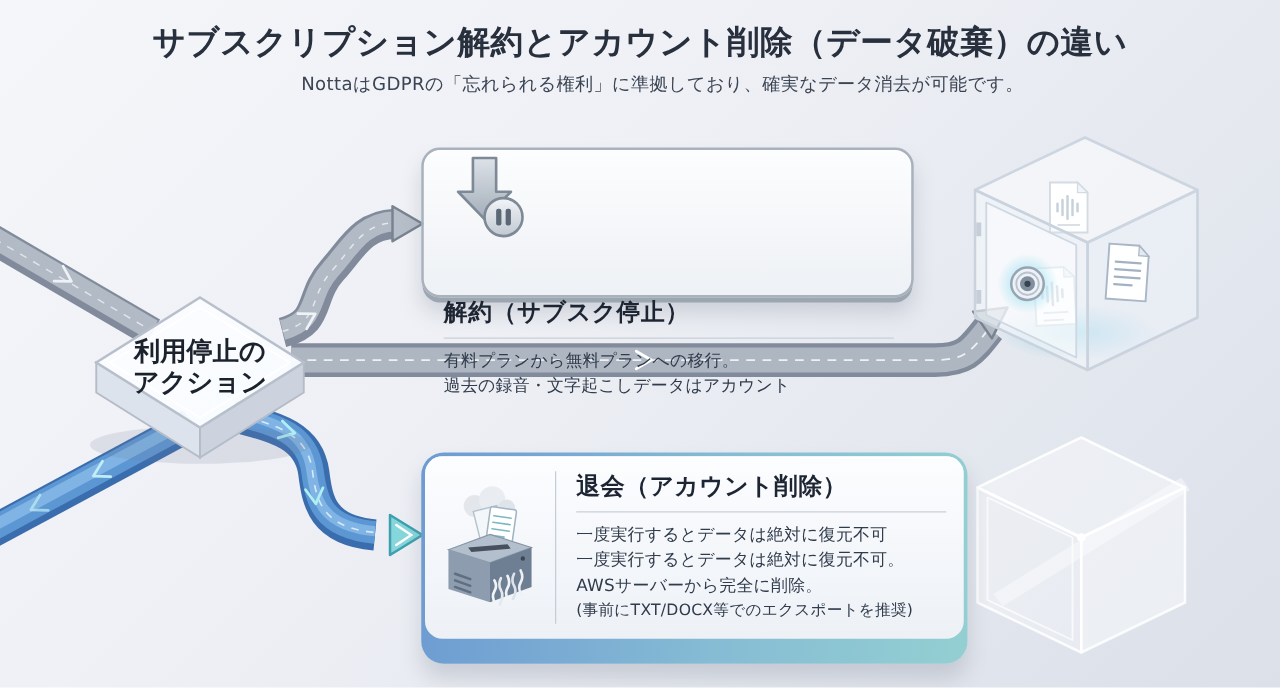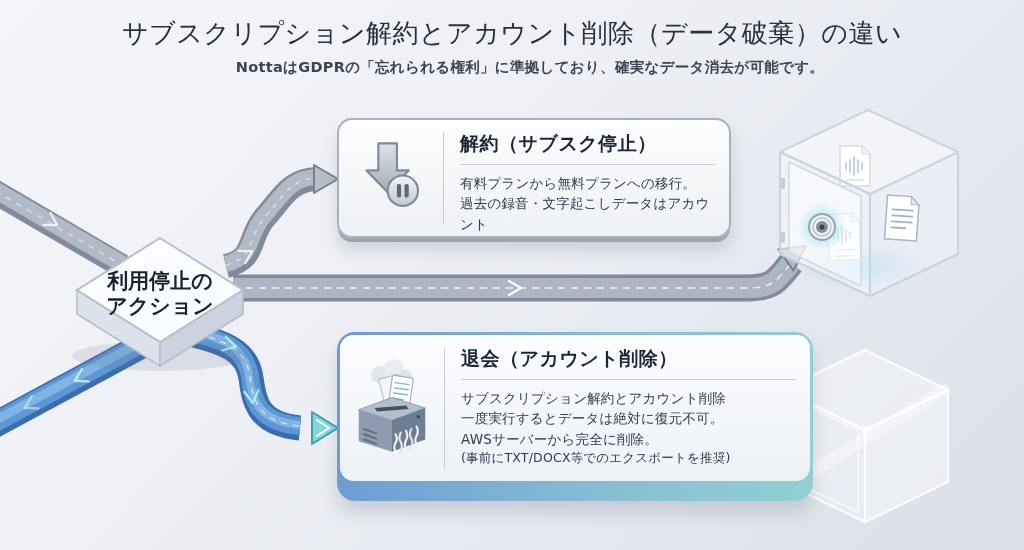--- a/index.html
+++ b/index.html
@@ -3,37 +3,38 @@
 <meta charset="utf-8">
 <style>
   html,body{margin:0;padding:0;}
   body{
     width:1024px;height:550px;overflow:hidden;position:relative;
     font-family:"DejaVu Sans",sans-serif;
     background:linear-gradient(135deg,#f4f6fa 0%,#eef0f5 40%,#dbe0e9 100%);
   }
   .hdr{position:absolute;left:0;top:0;width:1024px;text-align:center;z-index:3;}
   .title{
-    margin:16px 0 0;font-size:26px;font-weight:400;color:#28303e;letter-spacing:.5px;
+    margin:16px 0 0;font-size:26px;font-weight:700;color:#28303e;letter-spacing:.5px;
   }
   .subtitle{
-    margin:7px 10px 0;font-size:14.5px;font-weight:700;color:#3c4554;letter-spacing:.3px;padding-left:36px;
+    margin:7px 10px 0;font-size:14.5px;font-weight:400;color:#3c4554;letter-spacing:.3px;padding-left:36px;
   }
   svg.flow{position:absolute;left:0;top:0;z-index:1;}
   .card{
     position:absolute;display:flex;box-sizing:border-box;z-index:2;
   }
   .card-cancel{
     left:337px;top:118px;width:394px;height:120px;
     border:2px solid #a8b1bc;border-radius:15px;
     background:linear-gradient(180deg,#fcfdfe 0%,#eef1f5 100%);
     box-shadow:0 5px 0 -1px #9ca6b1,0 12px 16px rgba(96,107,125,.22),inset 0 1px 0 #ffffff;
+    flex-direction:column;
   }
   .card-delete-outer{
-    position:absolute;left:337px;top:332px;width:476px;height:169px;z-index:2;
+    position:absolute;left:337px;top:362px;width:437px;height:169px;z-index:2;
     border-radius:18px;box-sizing:border-box;
     background:linear-gradient(95deg,#6d9bd2 0%,#86bcd4 55%,#93cfd2 100%);
     padding:3px 3px 20px 3px;
     box-shadow:0 12px 16px rgba(96,107,125,.22);
   }
   .card-delete{
     position:relative;display:flex;width:100%;height:100%;box-sizing:border-box;
     border-radius:14px;
     background:linear-gradient(180deg,#fcfdff 0%,#edf1f6 100%);
     box-shadow:inset 0 2px 0 rgba(255,255,255,.85);
@@ -245,19 +246,19 @@
           <path d="M64 80 q3 6 0 11 t1 13" stroke="#f2f5f8" stroke-width="2.4"></path>
           <path d="M70 78 q-3 6 0 11 t-1 12" stroke="#dde3ea" stroke-width="2.4"></path>
           <path d="M76 75 q3 6 0 11 t1 12" stroke="#eef2f6" stroke-width="2.4"></path>
         </g>
       </svg>
     </div>
     <div class="vdiv"></div>
     <div class="card-text">
       <div class="card-heading">退会（アカウント削除）</div>
       <div class="hrule"></div>
-      <div class="card-line">サブスクリプション解約とアカウント削除</div>
+      <div class="card-line">一度実行するとデータは絶対に復元不可</div>
       <div class="card-line">一度実行するとデータは絶対に復元不可。</div>
       <div class="card-line">AWSサーバーから完全に削除。</div>
       <div class="card-line card-note">(事前にTXT/DOCX等でのエクスポートを推奨)</div>
     </div>
   </div>
 </div>
 
 </body></html>

